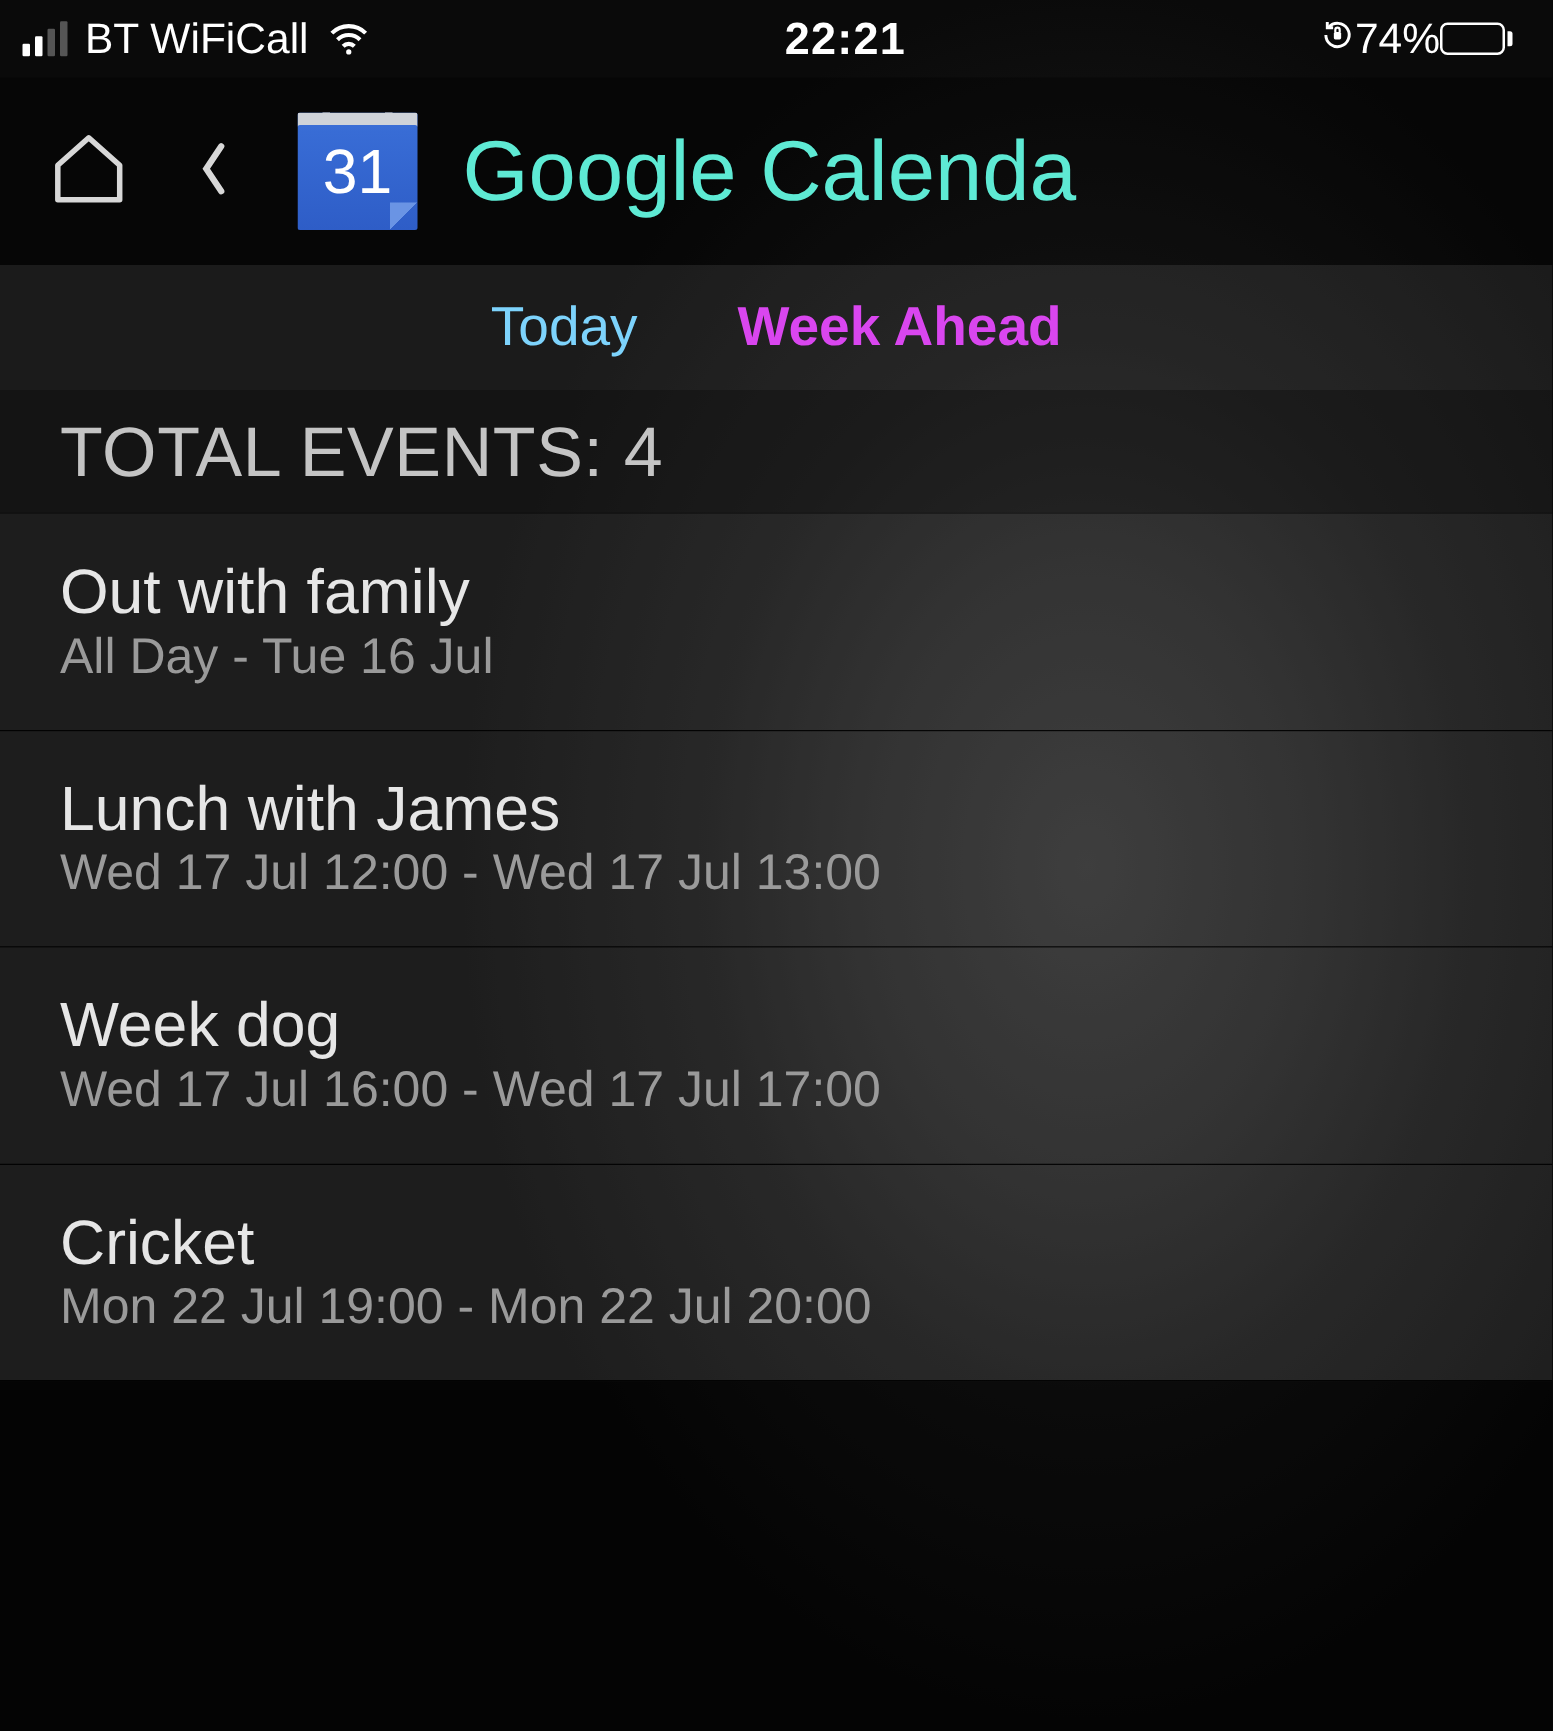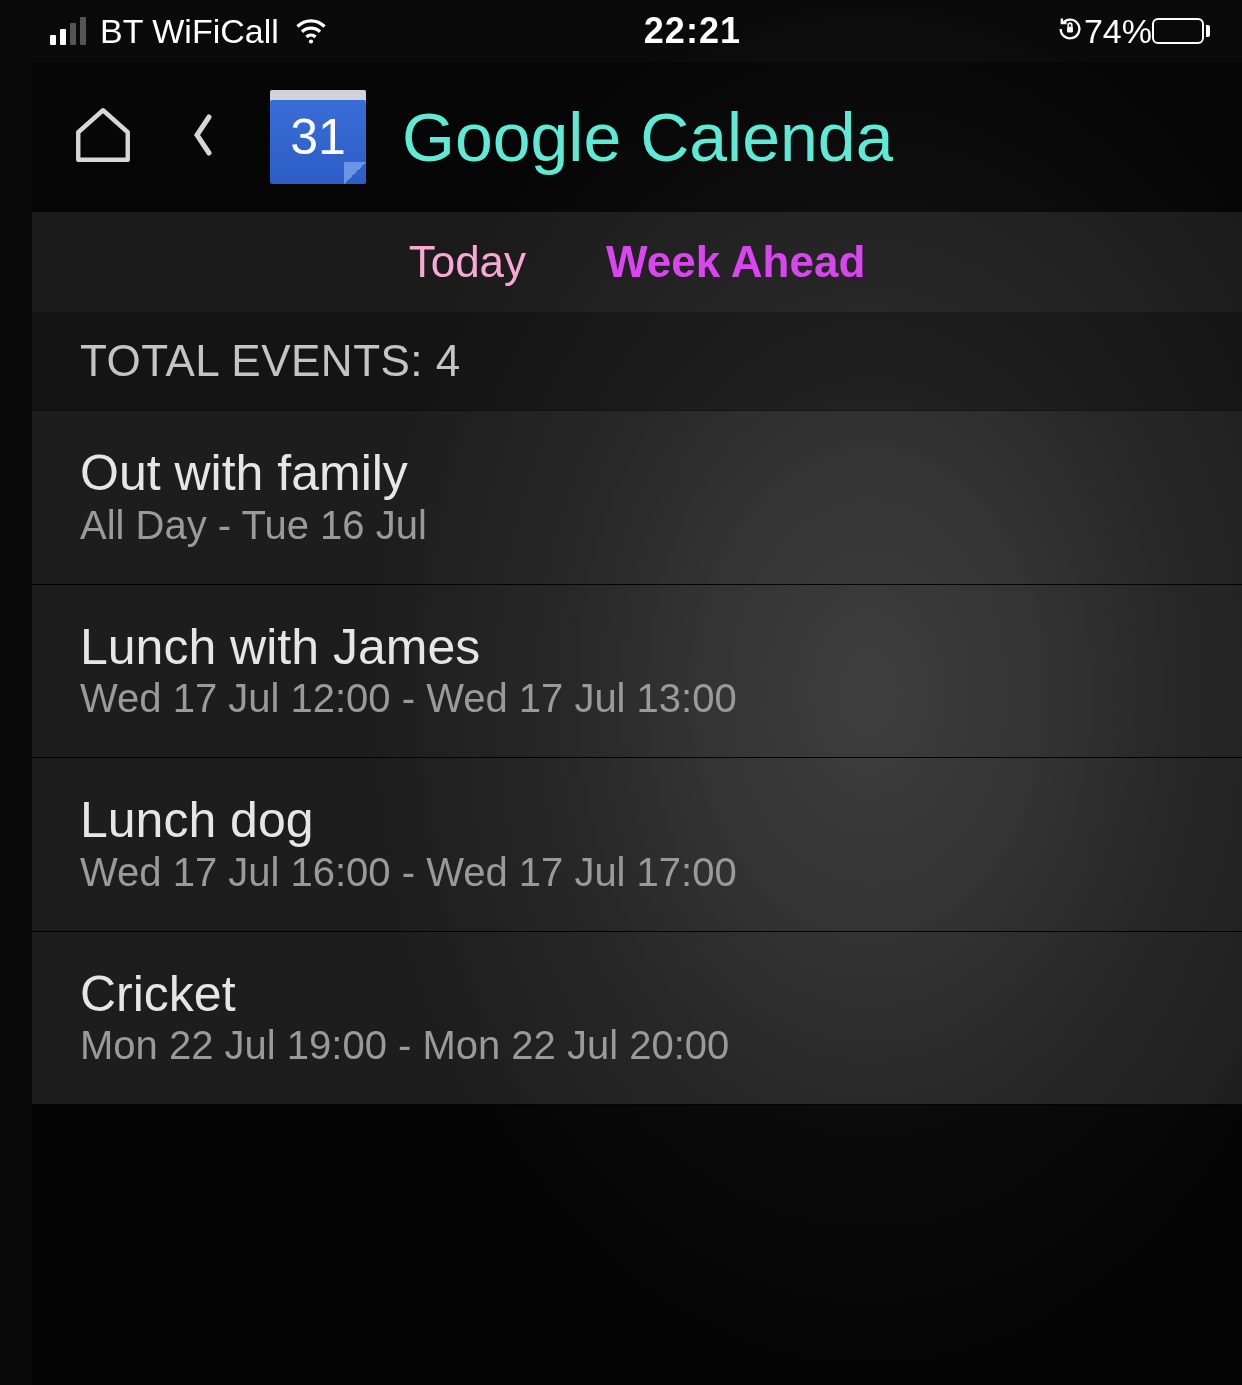--- a/index.html
+++ b/index.html
@@ -12,21 +12,21 @@
   }
   
   .wallpaper {
     position:absolute; inset:0;
     background:
       radial-gradient(ellipse 500px 700px at 70% 50%, #3a3a3a 0%, #2a2a2a 35%, #1a1a1a 60%, #0a0a0a 100%),
       radial-gradient(ellipse 120px 120px at 72% 18%, #7a5a1a 0%, transparent 70%),
       #0c0c0c;
     z-index:0;
   }
-  .screen { position:relative; z-index:1; width:100%; height:100%;padding-left:32px; }
+  .screen { position:relative; z-index:1; width:100%; height:100%; }
 
   
   .statusbar {
     height:62px;
     display:flex;
     align-items:center;
     justify-content:space-between;
     padding:0 32px 0 18px;
     font-size:34px;
     font-weight:500;
@@ -81,30 +81,30 @@
     font-size:68px;font-weight:400;color:#5eead4;white-space:nowrap;
   }
 
   
   .tabs{
     height:100px;
     background:rgba(60,60,60,0.35);
     display:flex;align-items:center;justify-content:center;gap:80px;
     font-size:44px;
   }
-  .tab{color:#f9a8d4;font-weight:400;}
+  .tab{color:#7dd3fc;font-weight:400;}
   .tab.active{color:#d946ef;font-weight:600;}
 
   
   .summary{
     height:98px;
     background:rgba(30,30,30,0.55);
     display:flex;align-items:center;
     padding-left:48px;
-    font-size:44px;color:#c4c4c4;letter-spacing:0.5px;
+    font-size:56px;color:#c4c4c4;letter-spacing:0.5px;
   }
 
   
   .events{ }
   .event{
     background:rgba(70,70,70,0.32);
     border-bottom:1px solid rgba(0,0,0,0.9);
     padding:34px 48px 36px;
   }
   .event:first-child{border-top:1px solid rgba(0,0,0,0.5);}
@@ -185,21 +185,21 @@
   <div class="events" id="events-container">
       <div class="event">
         <div class="event-title">Out with family</div>
         <div class="event-time">All Day - Tue 16 Jul</div>
       </div>
       <div class="event">
         <div class="event-title">Lunch with James</div>
         <div class="event-time">Wed 17 Jul 12:00 - Wed 17 Jul 13:00</div>
       </div>
       <div class="event">
-        <div class="event-title">Lunch dog</div>
+        <div class="event-title">Week dog</div>
         <div class="event-time">Wed 17 Jul 16:00 - Wed 17 Jul 17:00</div>
       </div>
       <div class="event">
         <div class="event-title">Cricket</div>
         <div class="event-time">Mon 22 Jul 19:00 - Mon 22 Jul 20:00</div>
       </div>
     </div>
 
   <div class="below"></div>
 

